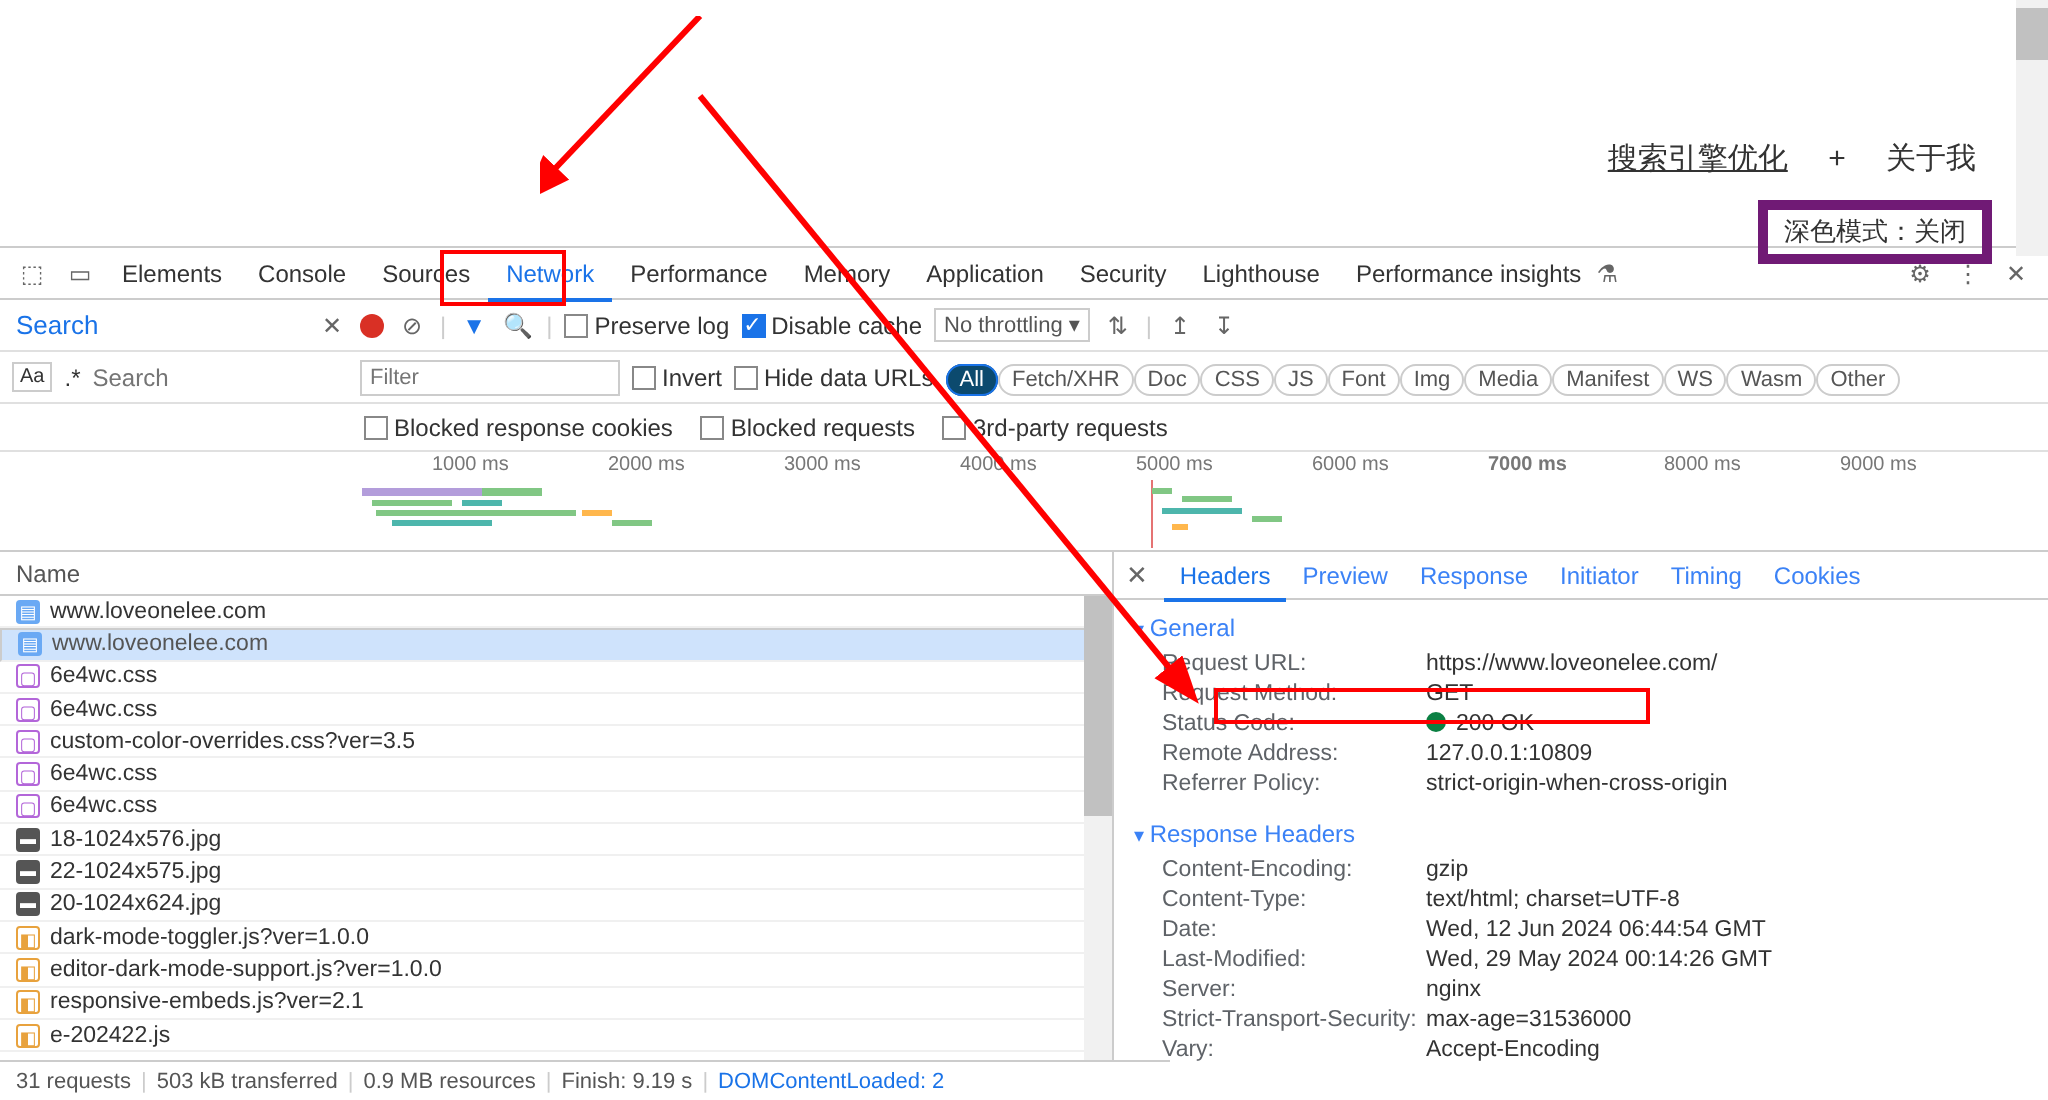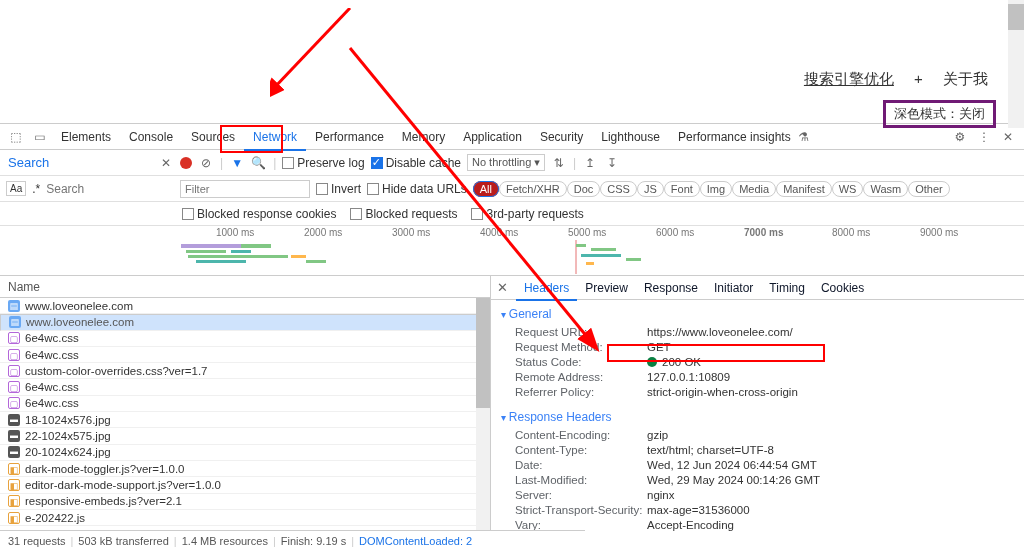--- a/index.html
+++ b/index.html
@@ -1,21 +1,21 @@
 <!DOCTYPE html>
 <html><head>
 <meta charset="utf-8">
 <style>
 *{box-sizing:border-box;margin:0;padding:0;font-family:"Segoe UI",Arial,sans-serif}
 body{width:1024px;height:550px;background:#fff;font-size:12px;color:#333;overflow:hidden;position:relative}
 .page-top{height:124px;position:relative;border-bottom:1px solid #ccc}
 .top-links{position:absolute;top:70px;right:28px;font-size:15px}
 .top-links span{margin:0 8px}
 .u{text-decoration:underline}
-.dark-box{position:absolute;top:100px;right:28px;border:3px solid #701a75;padding:2px 8px;font-size:13px}
+.dark-box{position:absolute;top:100px;right:28px;border:5px solid #701a75;padding:2px 8px;font-size:13px}
 .scrollbar-r{position:absolute;right:0;top:0;width:16px;height:128px;background:#f1f1f1}
 .scrollbar-r .thumb{background:#c1c1c1;width:16px;height:26px;margin-top:4px}
 .tabs{height:26px;border-bottom:1px solid #ccc;display:flex;align-items:center;padding:0 4px}
 .tabs .icon{width:16px;text-align:center;color:#666;margin:0 4px}
 .tabs .tab{padding:5px 9px;color:#333;cursor:pointer}
 .tabs .tab.active{color:#1a73e8;border-bottom:2px solid #1a73e8}
 .tabs .spacer{flex:1}
 .red-box{position:absolute;border:2px solid red;pointer-events:none}
 .net-tb{height:26px;border-bottom:1px solid #e0e0e0;display:flex;align-items:center}
 .search-side{width:174px;display:flex;align-items:center}
@@ -28,41 +28,41 @@
 .chk.on{background:#1a73e8;border-color:#1a73e8;position:relative}
 .chk.on:after{content:"✓";color:#fff;position:absolute;top:-2px;left:0;font-size:11px}
 .sel{border:1px solid #ccc;padding:1px 4px;font-size:11px;color:#555}
 .row2{height:26px;display:flex;border-bottom:1px solid #e0e0e0}
 .search-side2{width:174px;display:flex;align-items:center;gap:6px;padding-left:6px}
 .aa{border:1px solid #ccc;padding:1px 3px;font-size:10px}
 .sinput{flex:1;border:none;outline:none;font-size:12px;color:#888}
 .filter-row{flex:1;display:flex;align-items:center;gap:6px;padding-left:6px}
 .finput{width:130px;border:1px solid #ccc;padding:2px 4px;font-size:11px;color:#888}
 .pill{border:1px solid #ccc;border-radius:8px;padding:1px 6px;font-size:11px;color:#555}
-.pill.on{background:#b91c1c;color:#fff;border-color:#1a73e8}
+.pill.on{background:#0c4a6e;color:#fff;border-color:#1a73e8}
 .row3{height:24px;display:flex;align-items:center;border-bottom:1px solid #e0e0e0;padding-left:182px;gap:14px}
 .timeline{height:50px;border-bottom:1px solid #ccc;padding-left:176px;position:relative;background:#fff}
 .timeline .tick{position:absolute;top:1px;font-size:10px;color:#777}
 .timeline svg{position:absolute;left:176px;top:14px}
 .main{display:flex;height:262px;position:relative}
-.reqlist{width:491px;border-right:1px solid #ccc;overflow:hidden;position:relative}
+.reqlist{width:557px;border-right:1px solid #ccc;overflow:hidden;position:relative}
 .reqlist .hdr{height:22px;border-bottom:1px solid #ccc;padding:4px 8px;font-size:12px;color:#555}
 .req{height:16.3px;display:flex;align-items:center;padding-left:8px;font-size:11.5px;border-bottom:1px solid #f0f0f0;gap:5px}
 .req.sel{background:#cfe3fc}
 .fi{width:12px;height:12px;display:inline-block;text-align:center;font-size:9px;line-height:12px;color:#fff;border-radius:2px}
 .fi.html{background:#6aa9f4;color:#fff}
 .fi.css{background:#fff;border:1px solid #b366d9;color:#b366d9}
 .fi.img{background:#555;color:#fff;font-size:8px}
 .fi.js{background:#fff;border:1px solid #e8a23d;color:#e8a23d}
 .rscroll{position:absolute;right:0;top:22px;width:14px;background:#f1f1f1;height:240px}
 .rscroll .th{width:14px;height:110px;background:#c1c1c1}
 .detail{flex:1;overflow:hidden;position:relative;padding-bottom:20px}
 .dtabs{height:24px;border-bottom:1px solid #ccc;display:flex;align-items:center;padding-left:6px;gap:2px}
 .dtabs .x{color:#666;margin-right:6px;font-size:13px}
-.dtabs .dt{padding:4px 8px;font-size:12px;color:#0f172a}
+.dtabs .dt{padding:4px 8px;font-size:12px;color:#3b82f6}
 .dtabs .dt.active{color:#1a73e8;border-bottom:2px solid #1a73e8}
 .sect{padding:4px 10px;font-size:12px}
 .sect .sh{color:#3b82f6;font-weight:400;margin:3px 0}
 .sect .sh:before{content:"▾ ";font-size:10px}
 .kv{display:flex;padding:1.5px 0 1.5px 14px;font-size:11.5px}
 .kv .k{width:132px;color:#5f6368}
 .kv .v{color:#333}
 .green-dot{width:10px;height:10px;background:#0b8043;border-radius:50%;display:inline-block;margin-right:5px;vertical-align:middle}
 .status-bar{position:absolute;bottom:0;left:0;width:585px;height:20px;border-top:1px solid #ccc;display:flex;align-items:center;font-size:11px;color:#555;padding-left:8px;gap:5px;background:#fff}
 .status-bar .sep{color:#ccc}
@@ -186,21 +186,21 @@
         <div class="req">
           <span class="fi css">▢</span>
           <span>6e4wc.css</span>
         </div>
         <div class="req">
           <span class="fi css">▢</span>
           <span>6e4wc.css</span>
         </div>
         <div class="req">
           <span class="fi css">▢</span>
-          <span>custom-color-overrides.css?ver=1.7</span>
+          <span>custom-color-overrides.css?ver=3.5</span>
         </div>
         <div class="req">
           <span class="fi css">▢</span>
           <span>6e4wc.css</span>
         </div>
         <div class="req">
           <span class="fi css">▢</span>
           <span>6e4wc.css</span>
         </div>
         <div class="req">
@@ -301,21 +301,21 @@
     </div>
   </div>
   <div class="red-box" style="top:68px;left:607px;width:218px;height:18px"></div>
 </div>
 
 <div class="status-bar">
   <span>31 requests</span>
     <span class="sep">|</span>
   <span>503 kB transferred</span>
     <span class="sep">|</span>
-  <span>1.4 MB resources</span>
+  <span>0.9 MB resources</span>
     <span class="sep">|</span>
   <span>Finish: 9.19 s</span>
     <span class="sep">|</span>
   <span class="bl">DOMContentLoaded: 2</span>
 </div>
 
 <svg class="arrow-svg" width="480" height="350">
   <defs>
       <marker id="ah" markerWidth="10" markerHeight="10" refX="2" refY="3" orient="auto">
         <path d="M0,0 L0,6 L8,3 z" fill="red"></path>

